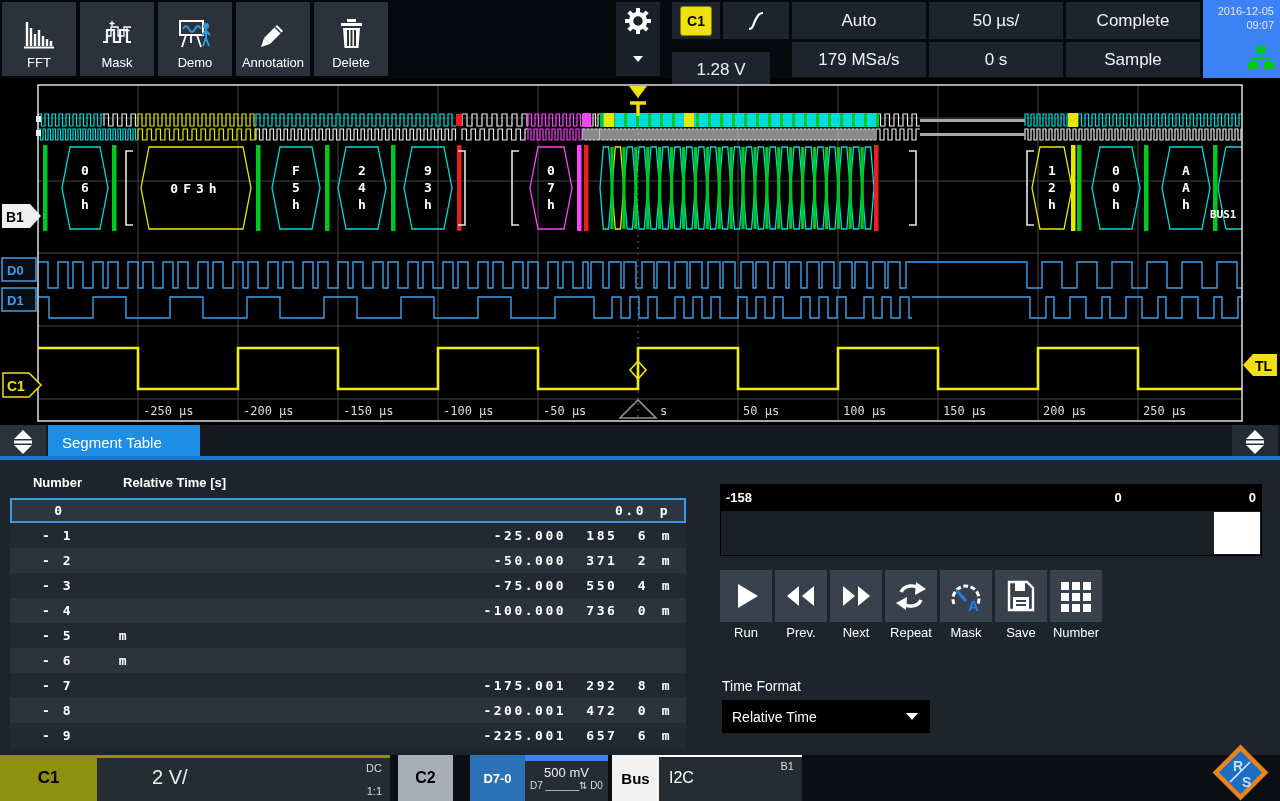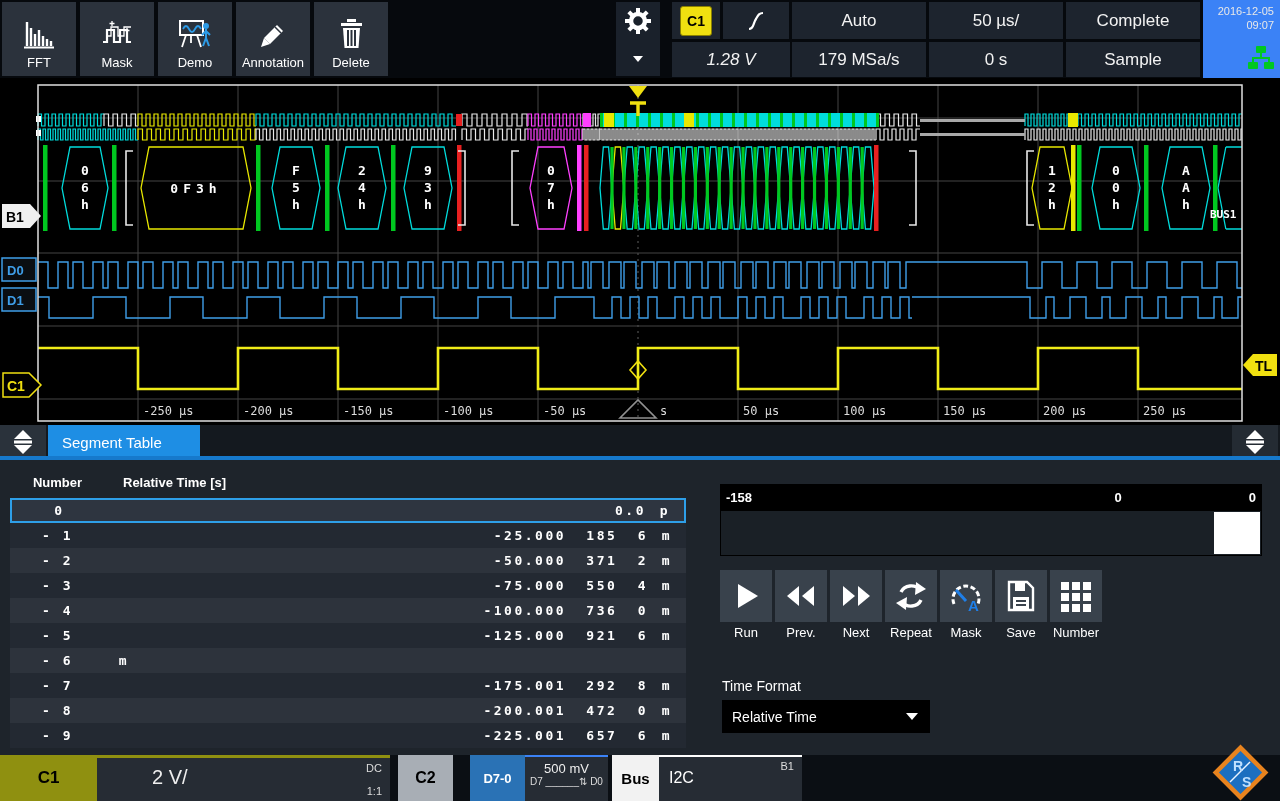--- a/index.html
+++ b/index.html
@@ -52,21 +52,21 @@
   #tflabel{left:722px;top:678px;font-size:14px;color:#fff;}
   #tfdrop{left:722px;top:700px;width:208px;height:33px;background:#000;display:flex;align-items:center;
           padding-left:10px;font-size:14px;color:#fff;box-sizing:border-box;}
   #tfchev{position:absolute;right:12px;top:13px;width:0;height:0;border-left:6px solid transparent;
           border-right:6px solid transparent;border-top:7px solid #fff;}
   
   #bottombar{left:0;top:755px;width:1280px;height:46px;background:#0b0f14;}
   .btab{top:0;height:46px;display:flex;align-items:center;justify-content:center;font-weight:bold;}
   .bsec{top:0;height:46px;background:#262c34;box-sizing:border-box;}
   #c1sec{border-top:3px solid #8f9010;}
-  #d70sec{border-top:2px solid #3b82f6;}
+  #d70sec{border-top:6px solid #3b82f6;}
   #i2csec{border-top:2px solid #fff;}
   .tiny{font-size:11px;color:#ddd;line-height:12px;}
 </style>
 </head>
 <body>
 
 <div id="screen">
 
   <div id="header" class="abs">
     <div class="abs tbtn" style="left:2px">
@@ -146,21 +146,21 @@
       <div id="c1badge">C1</div>
     </div>
     <div class="abs cell" style="left:723px;top:2px;width:66px;height:37px;">
       <svg width="24" height="24" viewBox="0 0 24 24">
           <path d="M5,20 C10,20 9,14 12,10 C14,6.5 15,4 19,4" stroke="#fff" stroke-width="2.2" fill="none"></path>
         </svg>
     </div>
     <div class="abs cell" style="left:792px;top:2px;width:134px;height:37px;">Auto</div>
     <div class="abs cell" style="left:929px;top:2px;width:134px;height:37px;">50 µs/</div>
     <div class="abs cell" style="left:1066px;top:2px;width:134px;height:37px;">Complete</div>
-    <div class="abs cell" style="left:672px;top:42px;width:118px;height:35px;font-style:italic;">1.28 V</div>
+    <div class="abs cell" style="left:672px;top:52px;width:98px;height:35px;">1.28 V</div>
     <div class="abs cell" style="left:792px;top:42px;width:134px;height:35px;">179 MSa/s</div>
     <div class="abs cell" style="left:929px;top:42px;width:134px;height:35px;">0 s</div>
     <div class="abs cell" style="left:1066px;top:42px;width:134px;height:35px;">Sample</div>
     <div id="datecell" class="abs">
       <div>2016-12-05</div>
       <div>09:07</div>
       <svg class="abs" style="left:44px;top:44px;" width="28" height="28" viewBox="0 0 28 26">
           <g fill="#00c820">
             <rect x="9" y="1" width="10" height="7" rx="1"></rect>
             <rect x="1" y="17" width="10" height="7" rx="1"></rect>
@@ -401,21 +401,20 @@
       <span class="val">-75.000 550 4</span>
       <span class="unit">m</span>
       </div>
       <div class="trow rowA">
         <span class="num">- 4</span>
       <span class="val">-100.000 736 0</span>
       <span class="unit">m</span>
       </div>
       <div class="trow rowB">
         <span class="num">- 5</span>
-      <span class="val">-125.000 921 6</span>
       <span class="unit">m</span>
       </div>
       <div class="trow rowA">
         <span class="num">- 6</span>
       <span class="unit">m</span>
       </div>
       <div class="trow rowB">
         <span class="num">- 7</span>
       <span class="val">-175.001 292 8</span>
       <span class="unit">m</span>

